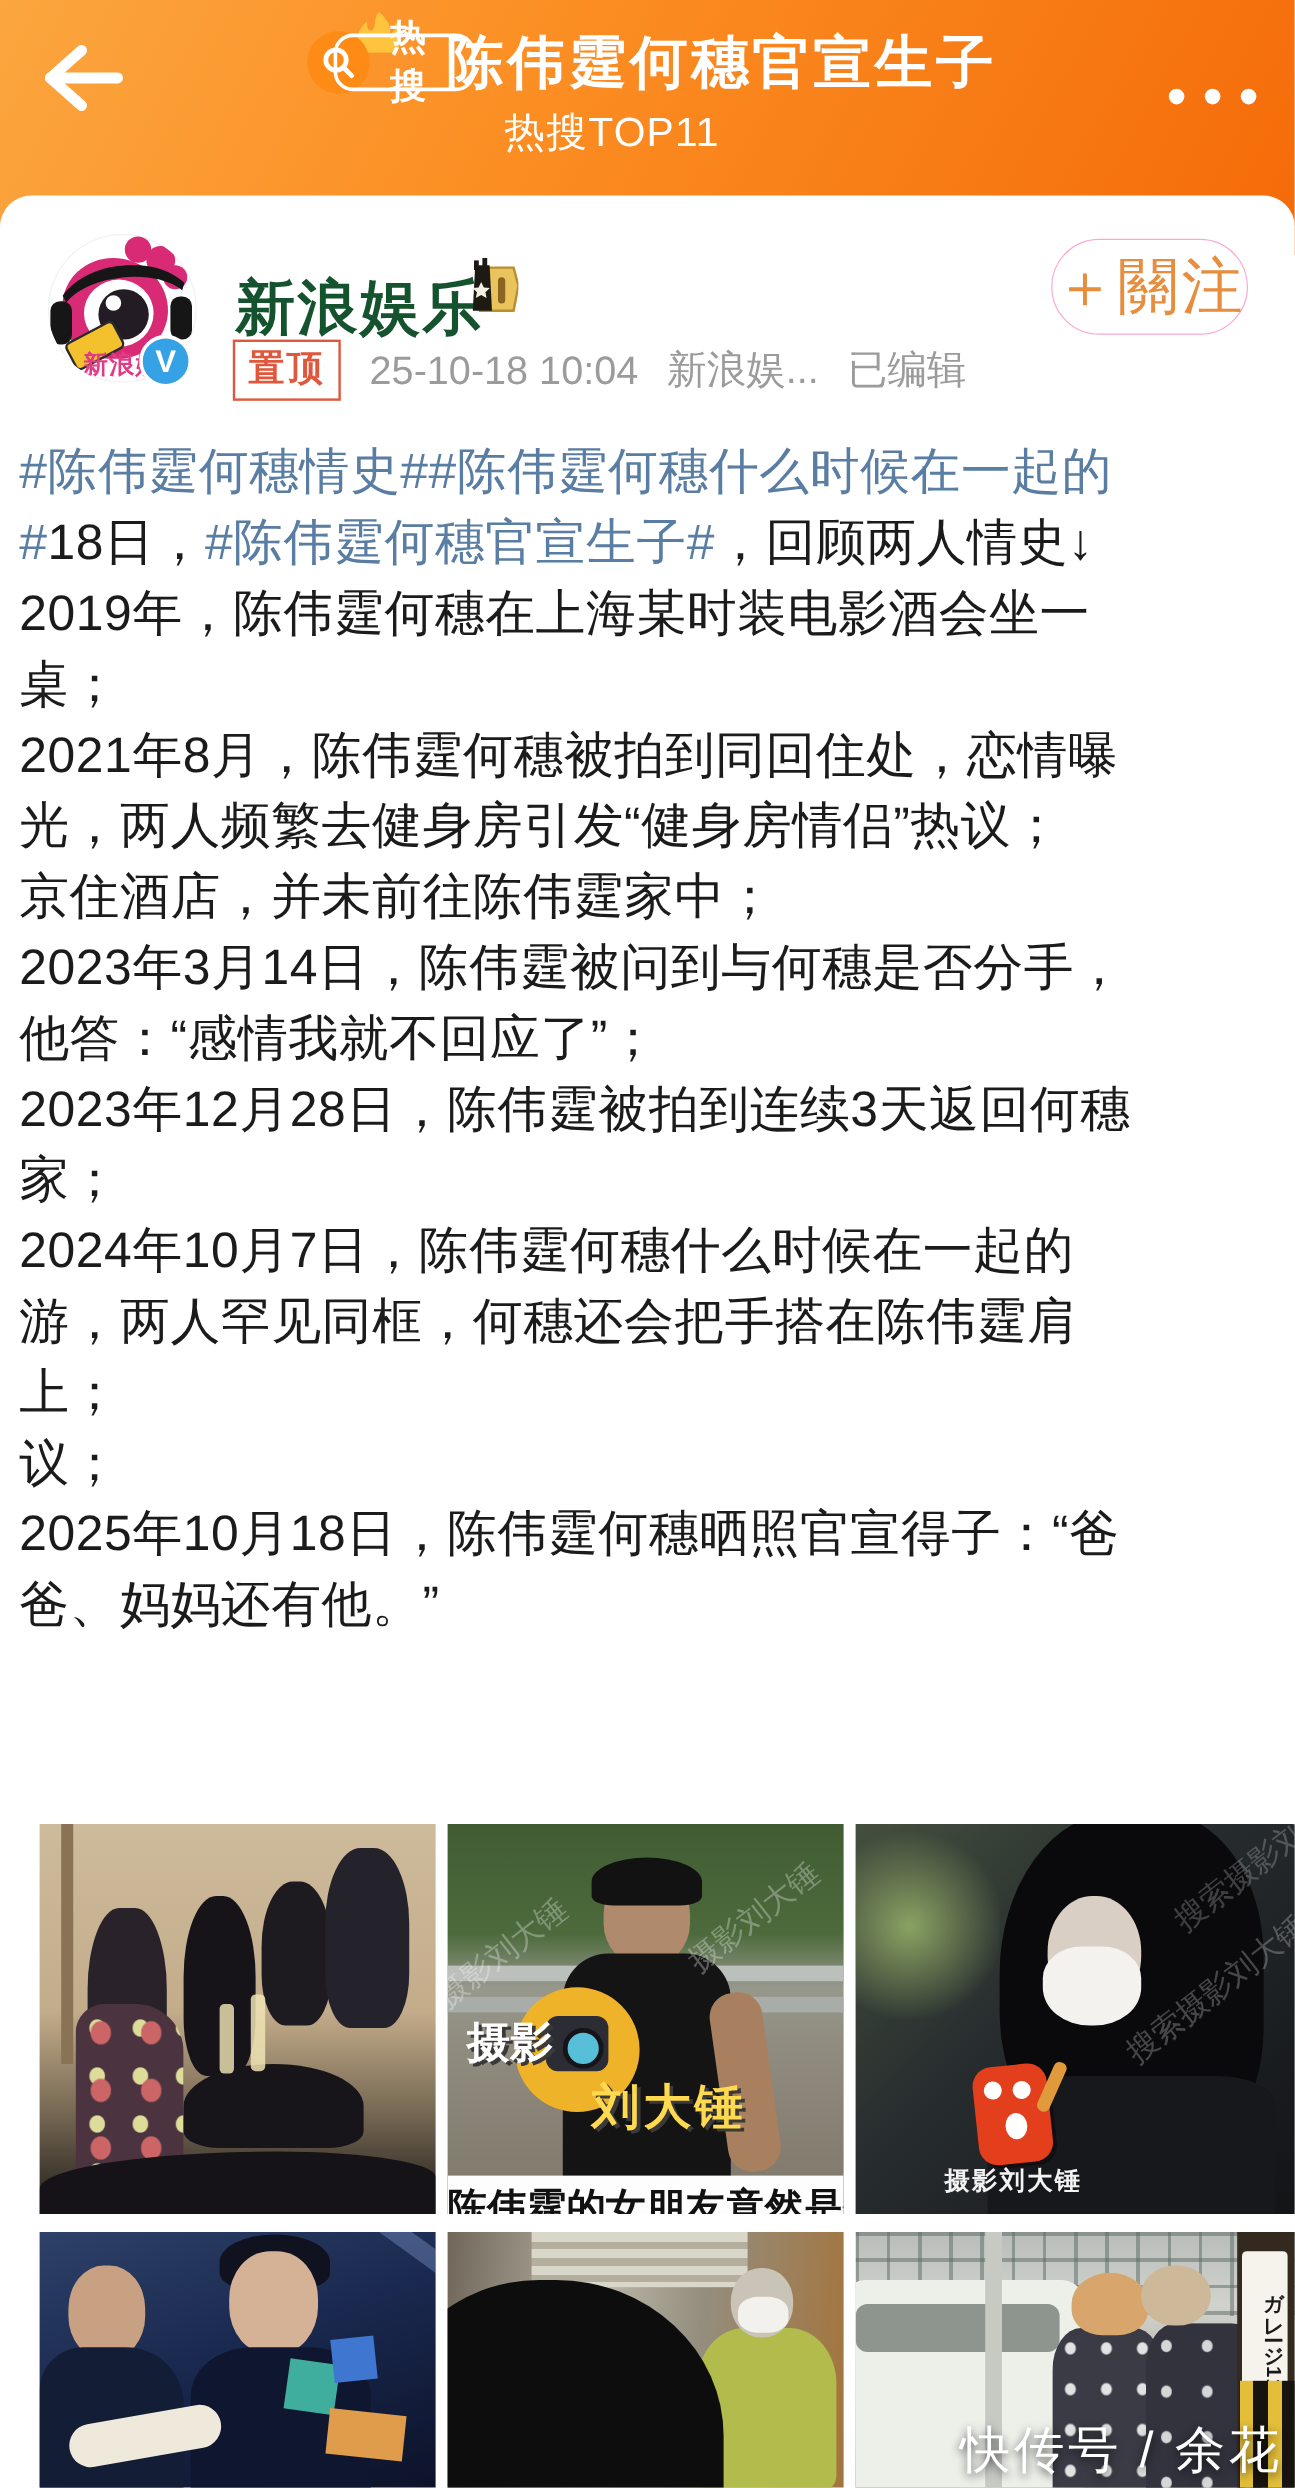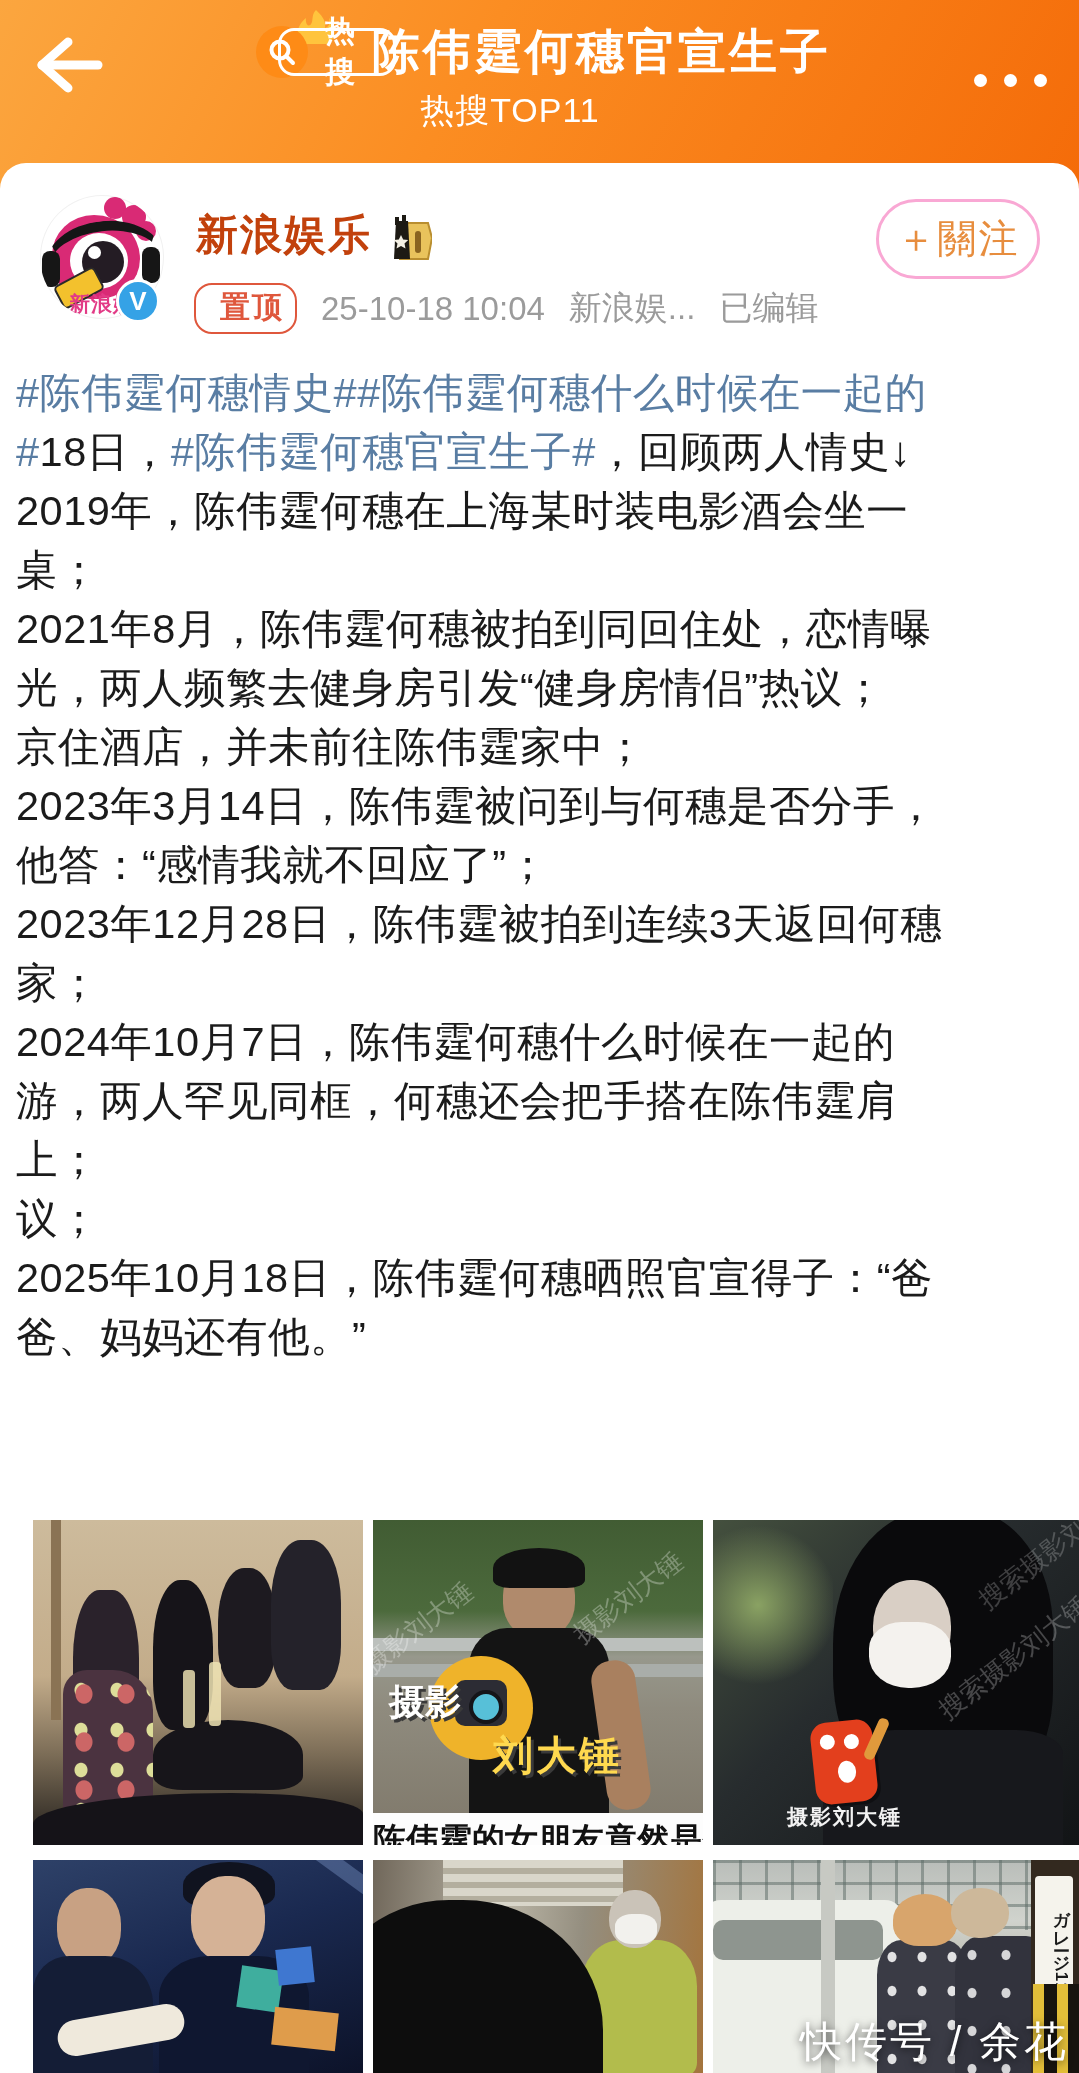--- a/index.html
+++ b/index.html
@@ -58,31 +58,31 @@
   .av-pupil::after{content:"";position:absolute;left:6px;top:5px;width:13px;height:13px;background:#ffffff;border-radius:50%;}
   .av-mic{position:absolute;left:16px;top:80px;width:42px;height:22px;background:#f3c12d;border:2px solid #2a2a2a;
     border-radius:5px;transform:rotate(-28deg);}
   .av-text{position:absolute;left:0;bottom:1px;width:100%;text-align:center;color:#e23a86;
     font-size:21px;font-weight:bold;letter-spacing:1px;}
   .v-badge{
     position:absolute;left:116px;top:116px;width:44px;height:44px;border-radius:50%;
     background:#35a2e6;border:3px solid #ffffff;box-sizing:border-box;
     display:flex;align-items:center;justify-content:center;color:#fff;font-size:26px;font-weight:bold;
   }
-  .username{position:absolute;left:196px;top:44px;color:#c2410c;font-size:42px;font-weight:bold;letter-spacing:2px;cursor:pointer;}
+  .username{position:absolute;left:196px;top:60px;color:#14532d;font-size:50px;font-weight:bold;letter-spacing:2px;cursor:pointer;}
   .vip-badge{position:absolute;left:388px;top:52px;width:44px;height:46px;}
   .meta-row{position:absolute;left:194px;top:120px;display:flex;align-items:center;}
   .pin-tag{
-    border:2.5px solid #df573c;color:#df573c;border-radius:18px;font-size:30px;
-    padding:2px 11px 4px 24px;font-weight:600;letter-spacing:2px;
+    border:2.5px solid #df573c;color:#df573c;border-radius:0;font-size:30px;
+    padding:2px 11px 4px 11px;font-weight:600;letter-spacing:2px;
   }
   .meta-txt{color:#9b9b9b;font-size:33px;margin-left:24px;white-space:nowrap;}
   .follow-btn{
     position:absolute;right:39px;top:36px;width:164px;height:80px;box-sizing:border-box;
-    border:3px solid #f9a8d4;border-radius:42px;color:#e78d3e;font-size:39px;
+    border:1px solid #f9a8d4;border-radius:42px;color:#e78d3e;font-size:51px;
     display:flex;align-items:center;justify-content:center;letter-spacing:2px;cursor:pointer;background:#fff;
   }
   
   .post-text{position:absolute;left:16px;top:200px;width:1032px;color:#1b1b1b;}
   .tline{font-size:41.5px;line-height:59px;height:59px;white-space:nowrap;letter-spacing:0.5px;}
   .seg{color:#1b1b1b;}
   .seg.tag{color:#597da3;cursor:pointer;}
   
   .media-grid{position:absolute;left:33px;top:1357px;width:1046px;height:556px;}
   .tile{position:absolute;overflow:hidden;cursor:pointer;background:#888;}

